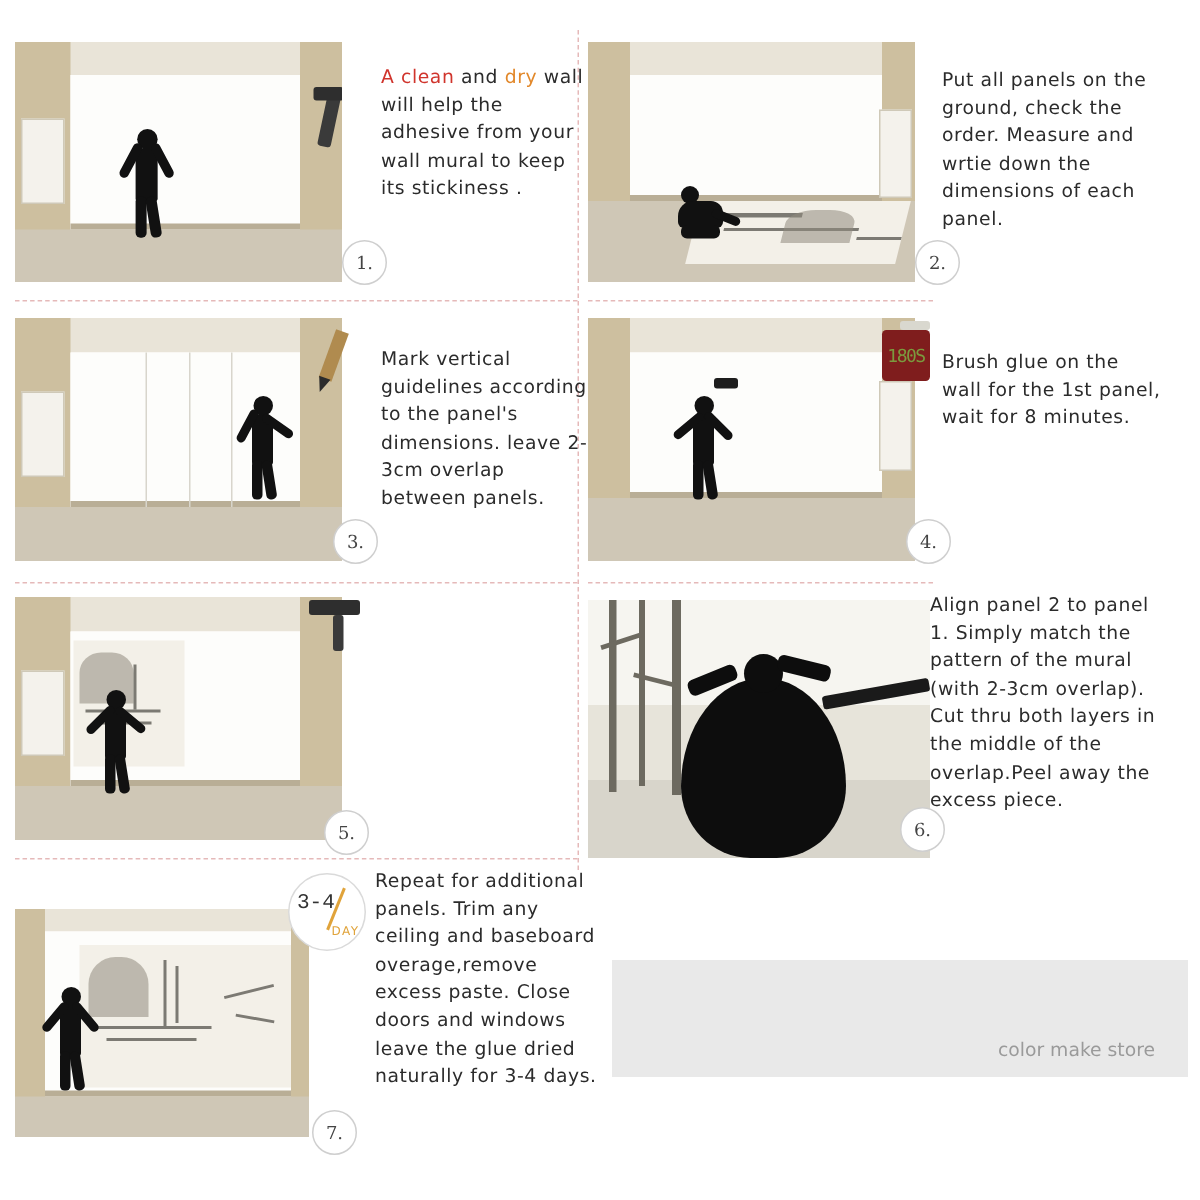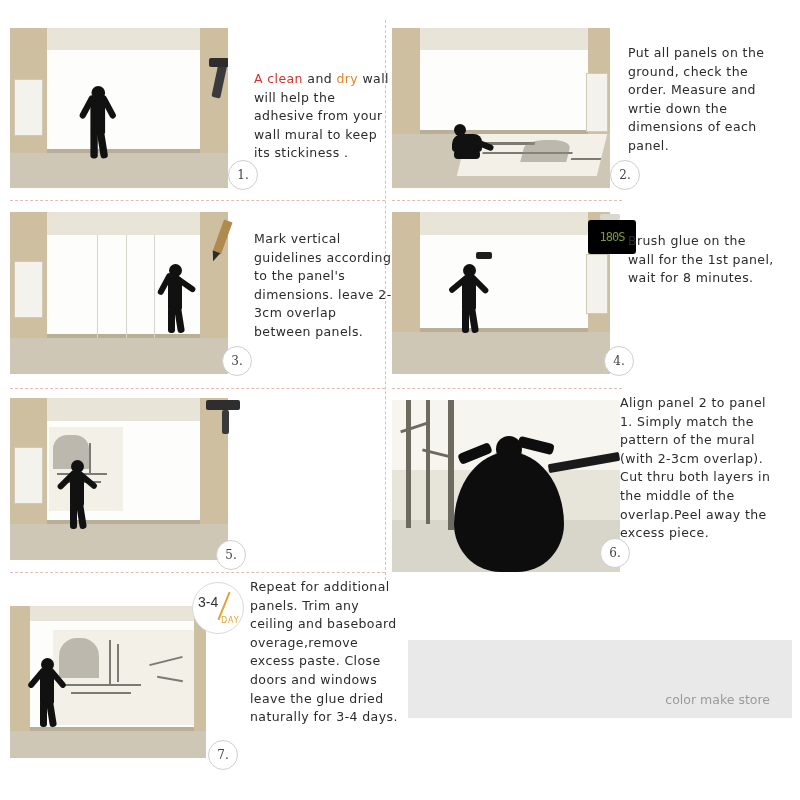--- a/index.html
+++ b/index.html
@@ -49,28 +49,28 @@
   .badge{position:absolute;width:28px;height:28px;border-radius:50%;background:#fff;
          border:1px solid #cfcfcf;color:#444;font-size:12px;display:flex;align-items:center;
          justify-content:center;font-family:"DejaVu Serif",serif;}
 
   
   .roller{position:absolute;background:#3a3a3a;}
   .pencil{position:absolute;width:9px;height:34px;background:#b08b4f;transform:rotate(20deg);}
   .pencil:after{content:"";position:absolute;bottom:-9px;left:0;border-left:4.5px solid transparent;border-right:4.5px solid transparent;border-top:10px solid #2b2b2b;}
 
   
-  .glue{position:absolute;width:48px;height:34px;background:#000000;border-radius:3px;
+  .glue{position:absolute;width:32px;height:34px;background:#7f1d1d;border-radius:3px;
         display:flex;align-items:center;justify-content:center;}
   .glue span{font-size:12px;color:#7b9a3e;font-family:"DejaVu Sans Mono",monospace;letter-spacing:-1px;}
   .glue .cap{position:absolute;top:-6px;left:12px;width:20px;height:6px;background:#d9d8cf;border-radius:2px;}
 
   
   .clock{position:absolute;width:50px;height:50px;border-radius:50%;background:#fff;border:1px solid #dadada;}
-  .clock .n{position:absolute;left:5px;top:11px;font-size:14px;color:#333;font-family:Liberation Sans, sans-serif;}
+  .clock .n{position:absolute;left:5px;top:11px;font-size:14px;color:#333;font-family:Liberation Mono, monospace;}
   .clock .sl{position:absolute;left:30px;top:8px;width:2px;height:30px;background:#e0a33a;transform:rotate(22deg);}
   .clock .d{position:absolute;left:28px;bottom:8px;font-size:8px;color:#e0a33a;letter-spacing:1px;}
 
   
   .vsep{position:absolute;border-left:1px dashed #e5b9b9;}
   .hsep{position:absolute;border-top:1px dashed #e5b9b9;}
 
   
   .muralbig{position:absolute;background:#f2f0ea;overflow:hidden;}
   .muralbig .hz{position:absolute;left:0;right:0;background:#ddd9cf;}
@@ -119,21 +119,21 @@
           <div class="legL"></div>
             <div class="legR"></div>
         </div>
         <div class="roller" style="left:205px;top:34px;width:9px;height:36px;transform:rotate(12deg);border-radius:2px;"></div>
         <div class="roller" style="left:199px;top:30px;width:20px;height:9px;background:#2e2e2e;border-radius:2px;"></div>
       </div>
     </div>
     <div class="badge" style="left:218px;top:132px;">
       <span>1.</span>
     </div>
-    <div class="txt" style="left:244px;top:14px;width:140px;margin-top:28px;">
+    <div class="txt" style="left:244px;top:14px;width:140px;">
       <span class="red">A </span><span class="red">clean</span><span> and </span><span class="org">dry</span><span> wall will help the adhesive from your wall mural to keep its stickiness .</span>
     </div>
   </div>
 
   <div class="step" style="left:392px;top:28px;width:400px;height:165px;">
     <div class="illus" style="width:218px;height:160px;">
       <div class="room">
         <div class="ceil"></div>
         <div class="sidewallL" style="width:13%;"></div>
         <div class="sidewallR" style="width:10%;"></div>

